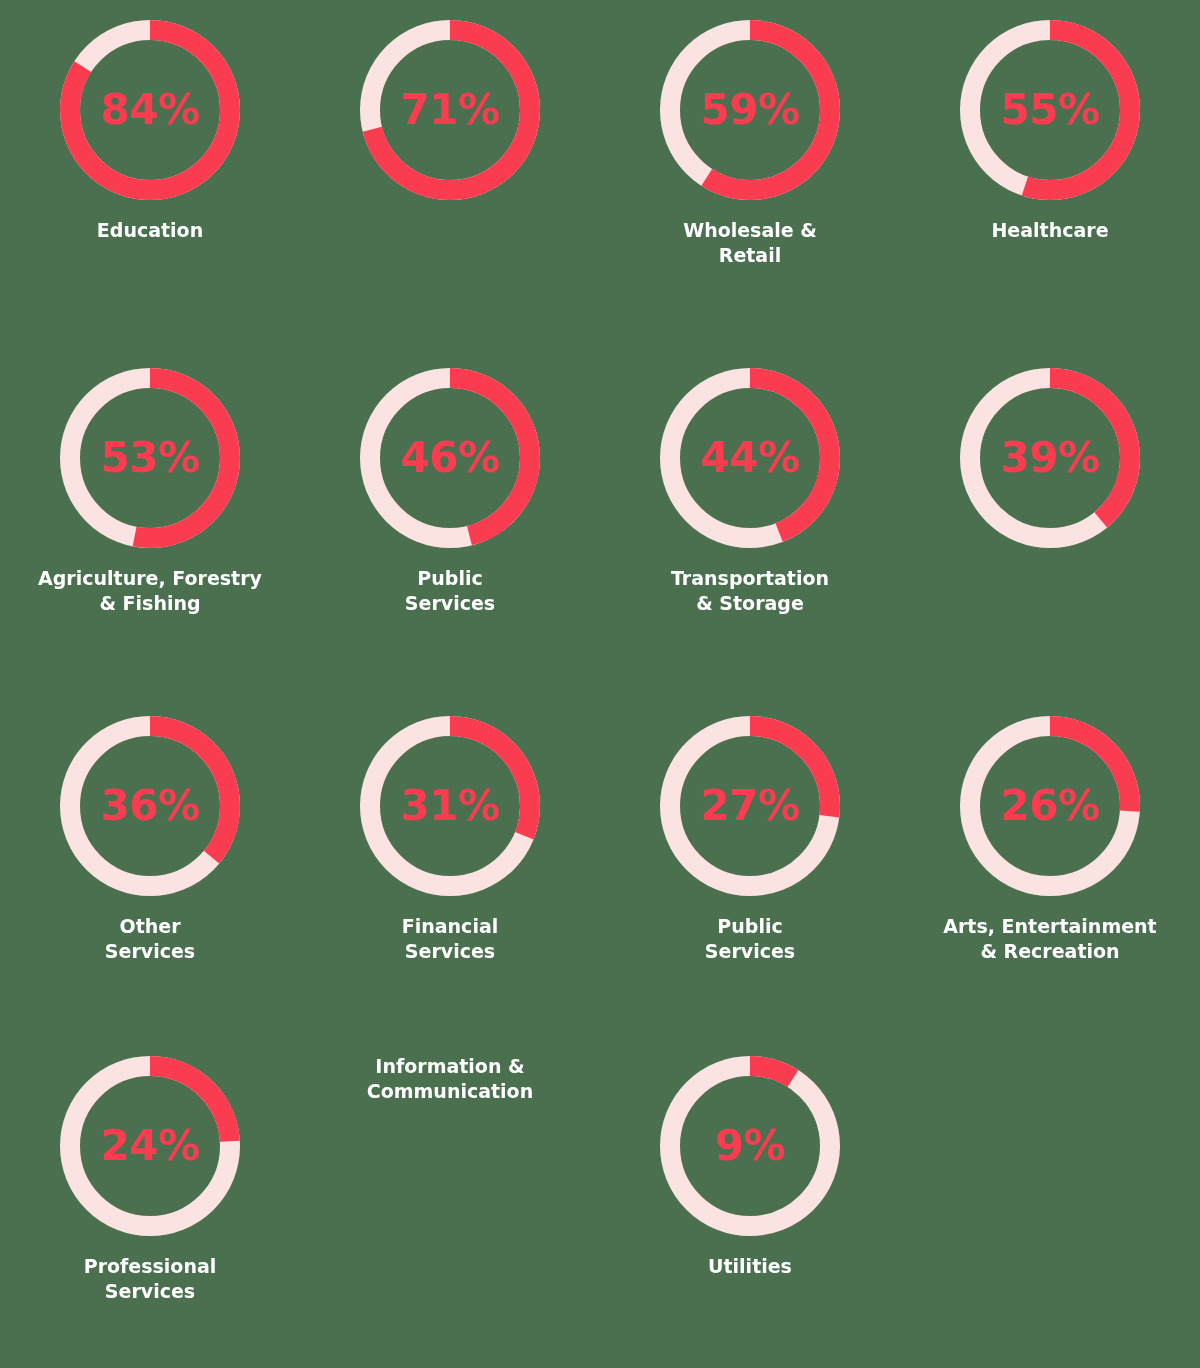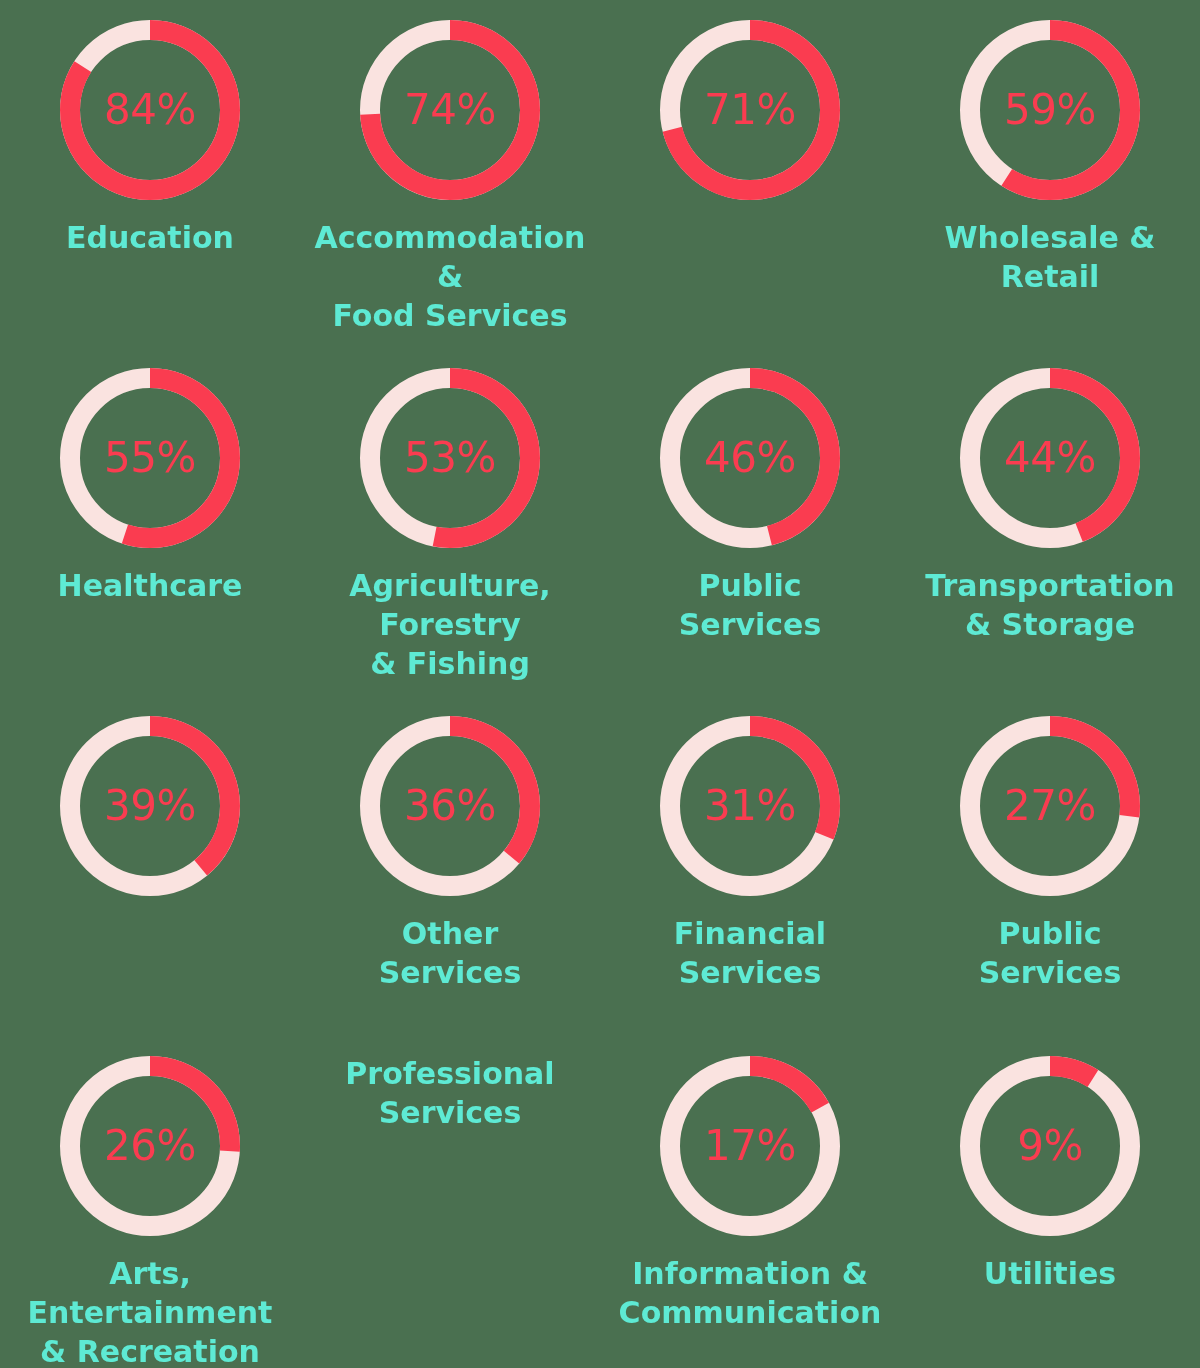--- a/index.html
+++ b/index.html
@@ -60,30 +60,30 @@
     position: absolute;
     left: 0;
     top: 0;
     width: 180px;
     height: 180px;
     display: flex;
     align-items: center;
     justify-content: center;
     color: #fa3c50;
     font-size: 42px;
-    font-weight: normal;
+    font-weight: bold;
     letter-spacing: -0.5px;
     line-height: 1;
   }
 
   .cell-label {
     margin-top: 18px;
     text-align: center;
-    color: #5eead4;
-    font-size: 30px;
+    color: #ffffff;
+    font-size: 19px;
     font-weight: bold;
     line-height: 1.3;
     width: 290px;
     white-space: pre-line;
   }
 </style>
 </head>
 <body>
 
 <div id="grid">
@@ -94,31 +94,20 @@
           <circle class="value-arc" cx="90" cy="90" r="80" stroke="#fa3c50" stroke-dasharray="422.23 502.65"></circle>
         </svg>
         <div class="donut-value">84%</div>
       </div>
       <div class="cell-label">Education</div>
     </div>
     <div class="cell">
       <div class="donut-wrap">
         <svg class="donut-svg" viewBox="0 0 180 180">
           <circle class="track-arc" cx="90" cy="90" r="80" stroke="#fae3e0"></circle>
-          <circle class="value-arc" cx="90" cy="90" r="80" stroke="#fa3c50" stroke-dasharray="371.96 502.65"></circle>
-        </svg>
-        <div class="donut-value">74%</div>
-      </div>
-      <div class="cell-label">Accommodation &amp;
-Food Services</div>
-    </div>
-    <div class="cell">
-      <div class="donut-wrap">
-        <svg class="donut-svg" viewBox="0 0 180 180">
-          <circle class="track-arc" cx="90" cy="90" r="80" stroke="#fae3e0"></circle>
           <circle class="value-arc" cx="90" cy="90" r="80" stroke="#fa3c50" stroke-dasharray="356.88 502.65"></circle>
         </svg>
         <div class="donut-value">71%</div>
       </div>
     </div>
     <div class="cell">
       <div class="donut-wrap">
         <svg class="donut-svg" viewBox="0 0 180 180">
           <circle class="track-arc" cx="90" cy="90" r="80" stroke="#fae3e0"></circle>
           <circle class="value-arc" cx="90" cy="90" r="80" stroke="#fa3c50" stroke-dasharray="296.57 502.65"></circle>
@@ -218,31 +207,31 @@
         <svg class="donut-svg" viewBox="0 0 180 180">
           <circle class="track-arc" cx="90" cy="90" r="80" stroke="#fae3e0"></circle>
           <circle class="value-arc" cx="90" cy="90" r="80" stroke="#fa3c50" stroke-dasharray="130.69 502.65"></circle>
         </svg>
         <div class="donut-value">26%</div>
       </div>
       <div class="cell-label">Arts, Entertainment
 &amp; Recreation</div>
     </div>
     <div class="cell">
+      <div class="donut-wrap">
+        <svg class="donut-svg" viewBox="0 0 180 180">
+          <circle class="track-arc" cx="90" cy="90" r="80" stroke="#fae3e0"></circle>
+          <circle class="value-arc" cx="90" cy="90" r="80" stroke="#fa3c50" stroke-dasharray="120.64 502.65"></circle>
+        </svg>
+        <div class="donut-value">24%</div>
+      </div>
       <div class="cell-label">Professional
 Services</div>
     </div>
     <div class="cell">
-      <div class="donut-wrap">
-        <svg class="donut-svg" viewBox="0 0 180 180">
-          <circle class="track-arc" cx="90" cy="90" r="80" stroke="#fae3e0"></circle>
-          <circle class="value-arc" cx="90" cy="90" r="80" stroke="#fa3c50" stroke-dasharray="85.45 502.65"></circle>
-        </svg>
-        <div class="donut-value">17%</div>
-      </div>
       <div class="cell-label">Information &amp;
 Communication</div>
     </div>
     <div class="cell">
       <div class="donut-wrap">
         <svg class="donut-svg" viewBox="0 0 180 180">
           <circle class="track-arc" cx="90" cy="90" r="80" stroke="#fae3e0"></circle>
           <circle class="value-arc" cx="90" cy="90" r="80" stroke="#fa3c50" stroke-dasharray="45.24 502.65"></circle>
         </svg>
         <div class="donut-value">9%</div>

